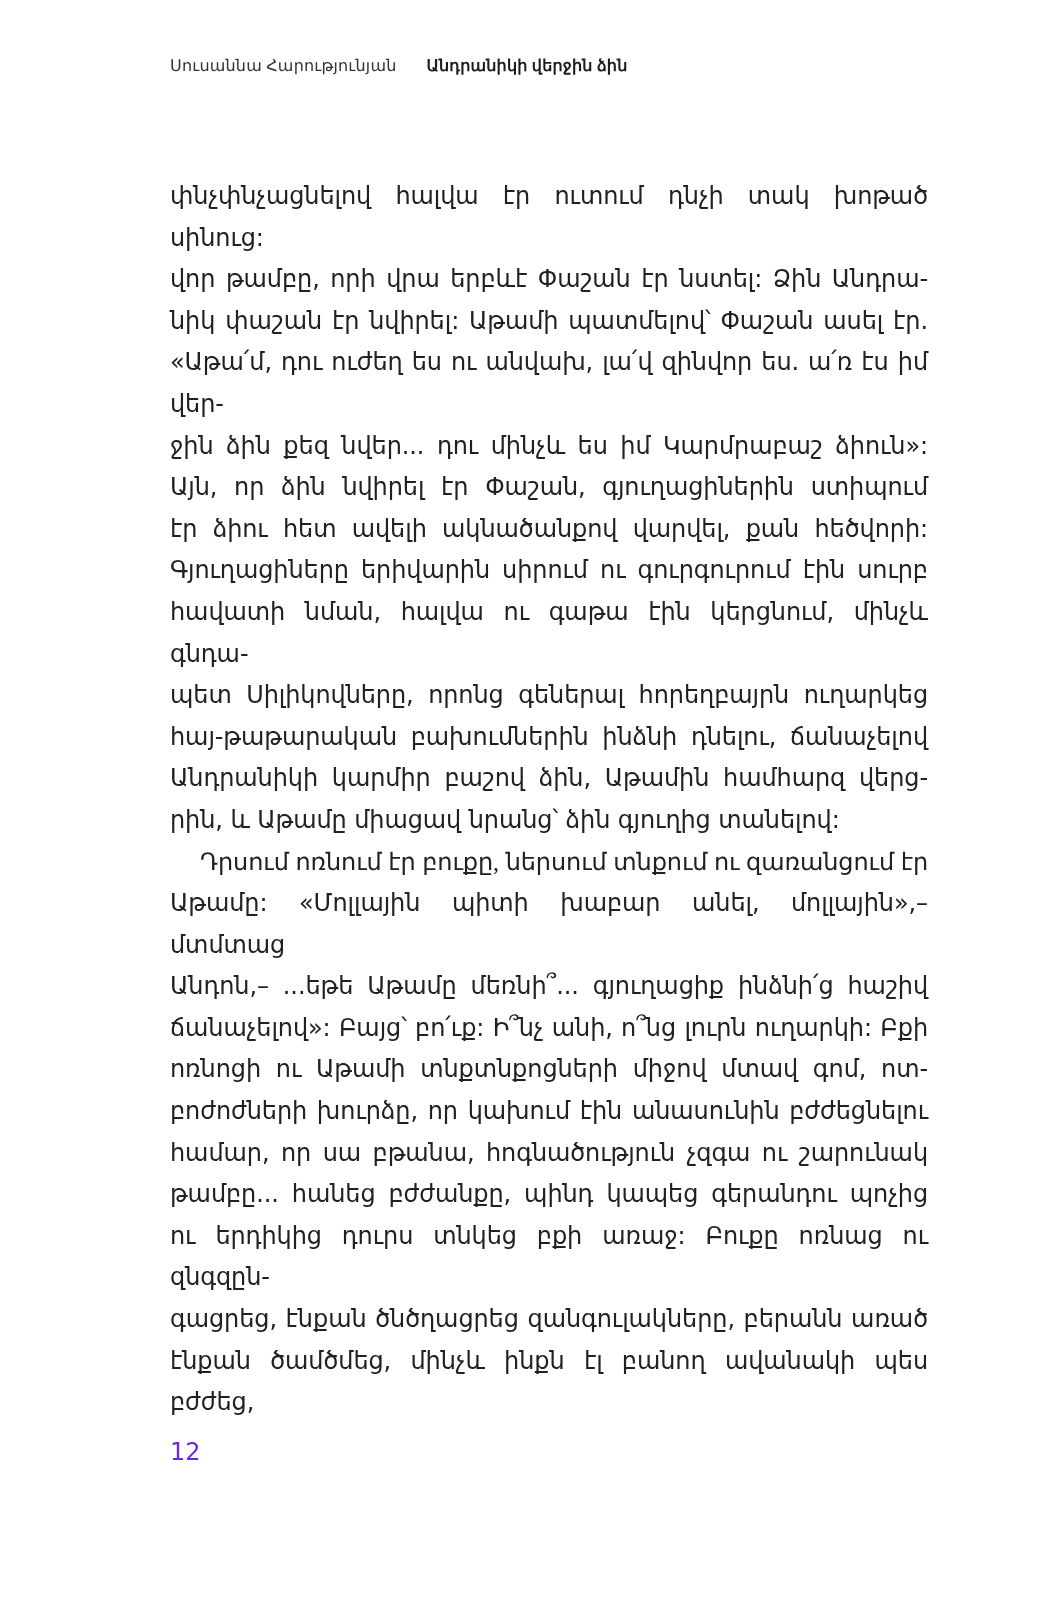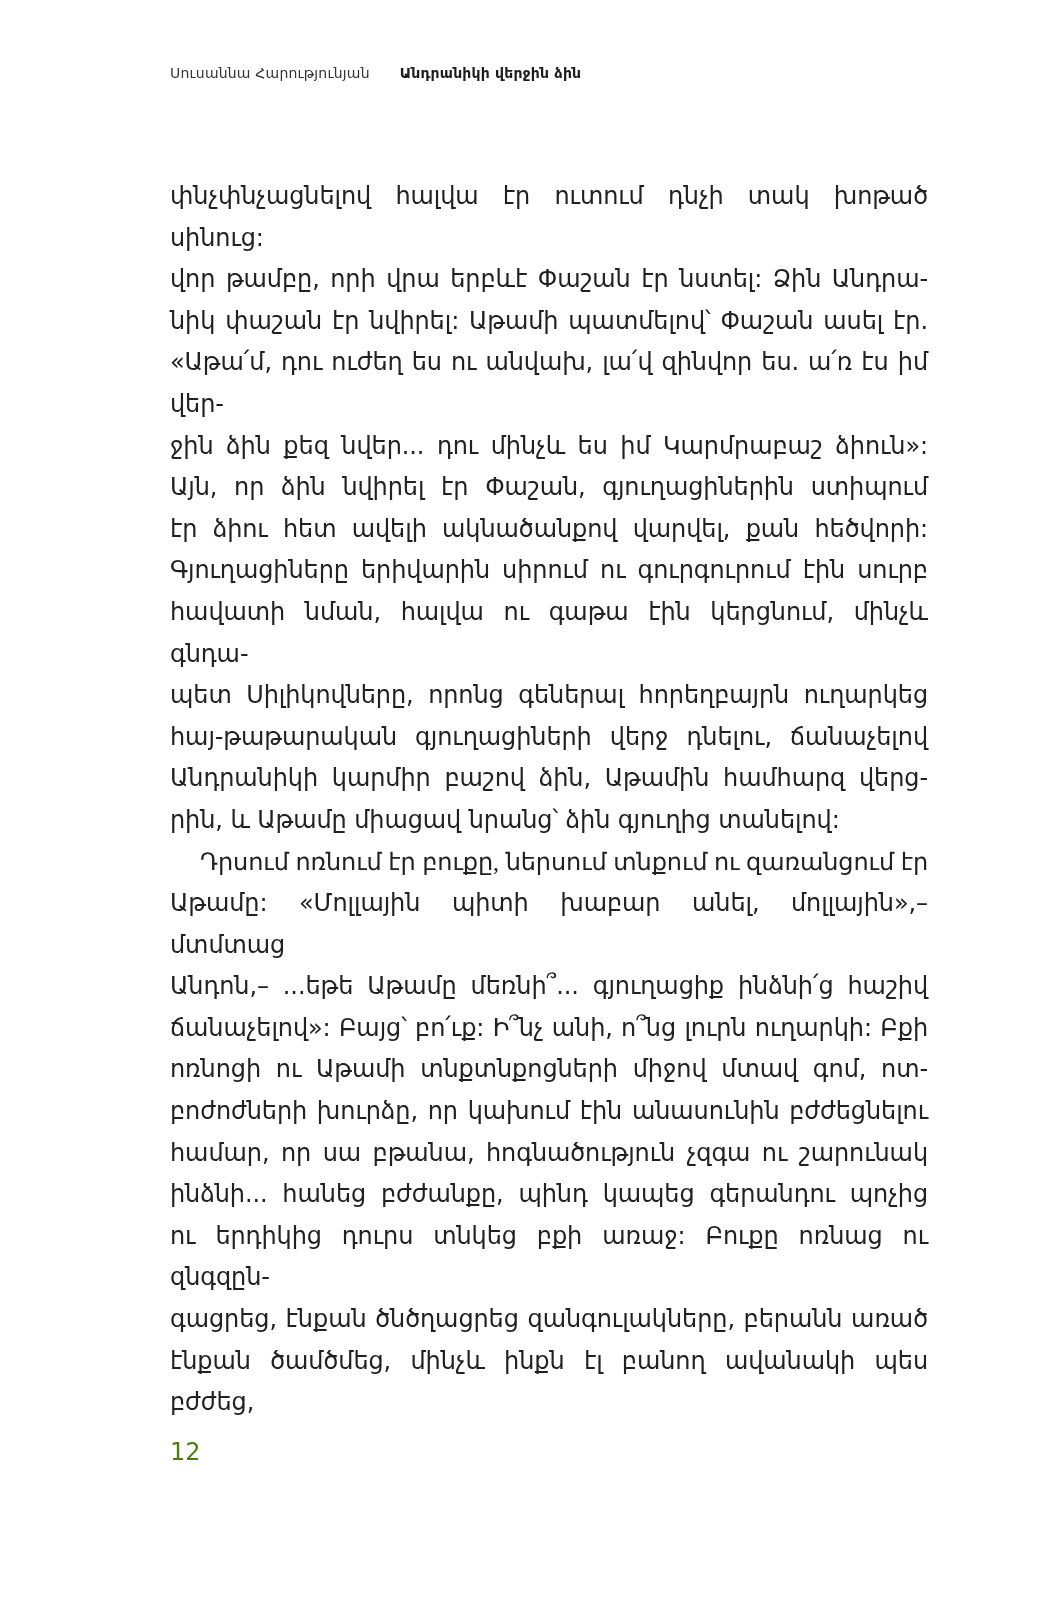--- a/index.html
+++ b/index.html
@@ -11,26 +11,27 @@
     position: relative;
     width: 1063px;
     height: 1615px;
     background: #ffffff;
     font-family: "DejaVu Sans", "Liberation Sans", sans-serif;
     overflow: hidden;
   }
   .running-head {
     position: absolute;
     left: 170px;
-    top: 60px;
-    font-size: 14px;
+    top: 53px;
+    font-size: 16px;
     line-height: 26px;
     color: #333333;
     letter-spacing: 0.2px;
     white-space: nowrap;
+    font-family: Liberation Serif, serif;
   }
   .running-head .author {
     font-weight: normal;
   }
   .running-head .book-title {
     font-weight: bold;
     color: #1c1c1c;
     margin-left: 30px;
   }
   .body-text {
@@ -52,21 +53,21 @@
   }
   .line.indent {
     text-indent: 30px;
     font-family: Liberation Serif, serif;
   }
   .page-number {
     position: absolute;
     left: 170px;
     top: 1438px;
     font-size: 24px;
-    color: #4d7c0f;
+    color: #6d28d9;
   }
 </style>
 </head>
 <body>
 
 <div class="page">
 
   <div class="running-head">
     <span class="author">Սուսաննա Հարությունյան</span><span class="book-title">Անդրանիկի վերջին ձին</span>
   </div>
@@ -75,31 +76,31 @@
       <div class="line">փնչփնչացնելով հալվա էր ուտում դնչի տակ խոթած սինուց:</div>
       <div class="line">վոր թամբը, որի վրա երբևէ Փաշան էր նստել: Ձին Անդրա-</div>
       <div class="line">նիկ փաշան էր նվիրել: Աթամի պատմելով՝ Փաշան ասել էր.</div>
       <div class="line">«Աթա՛մ, դու ուժեղ ես ու անվախ, լա՛վ զինվոր ես. ա՛ռ էս իմ վեր-</div>
       <div class="line">ջին ձին քեզ նվեր... դու մինչև ես իմ Կարմրաբաշ ձիուն»:</div>
       <div class="line">Այն, որ ձին նվիրել էր Փաշան, գյուղացիներին ստիպում</div>
       <div class="line">էր ձիու հետ ավելի ակնածանքով վարվել, քան հեծվորի:</div>
       <div class="line">Գյուղացիները երիվարին սիրում ու գուրգուրում էին սուրբ</div>
       <div class="line">հավատի նման, հալվա ու գաթա էին կերցնում, մինչև գնդա-</div>
       <div class="line">պետ Սիլիկովները, որոնց գեներալ հորեղբայրն ուղարկեց</div>
-      <div class="line">հայ-թաթարական գյուղացիների վերջ դնելու, ճանաչելով</div>
+      <div class="line">հայ-թաթարական բախումներին ինձնի դնելու, ճանաչելով</div>
       <div class="line">Անդրանիկի կարմիր բաշով ձին, Աթամին համհարզ վերց-</div>
       <div class="line para-end">րին, և Աթամը միացավ նրանց՝ ձին գյուղից տանելով:</div>
       <div class="line indent">Դրսում ոռնում էր բուքը, ներսում տնքում ու զառանցում էր</div>
       <div class="line">Աթամը: «Մոլլային պիտի խաբար անել, մոլլային»,– մտմտաց</div>
       <div class="line">Անդոն,– ...եթե Աթամը մեռնի՞... գյուղացիք ինձնի՛ց հաշիվ</div>
       <div class="line">ճանաչելով»: Բայց՝ բո՛ւք: Ի՞նչ անի, ո՞նց լուրն ուղարկի: Բքի</div>
       <div class="line">ոռնոցի ու Աթամի տնքտնքոցների միջով մտավ գոմ, ոտ-</div>
       <div class="line">բոժոժների խուրձը, որ կախում էին անասունին բժժեցնելու</div>
       <div class="line">համար, որ սա բթանա, հոգնածություն չզգա ու շարունակ</div>
-      <div class="line">ինձնի... հանեց բժժանքը, պինդ կապեց գերանդու պոչից</div>
+      <div class="line">թամբը... հանեց բժժանքը, պինդ կապեց գերանդու պոչից</div>
       <div class="line">ու երդիկից դուրս տնկեց բքի առաջ: Բուքը ոռնաց ու զնգզըն-</div>
       <div class="line">գացրեց, էնքան ծնծղացրեց զանգուլակները, բերանն առած</div>
       <div class="line">էնքան ծամծմեց, մինչև ինքն էլ բանող ավանակի պես բժժեց,</div>
     </div>
 
   <div class="page-number">12</div>
 
 </div>
 
 </body></html>

